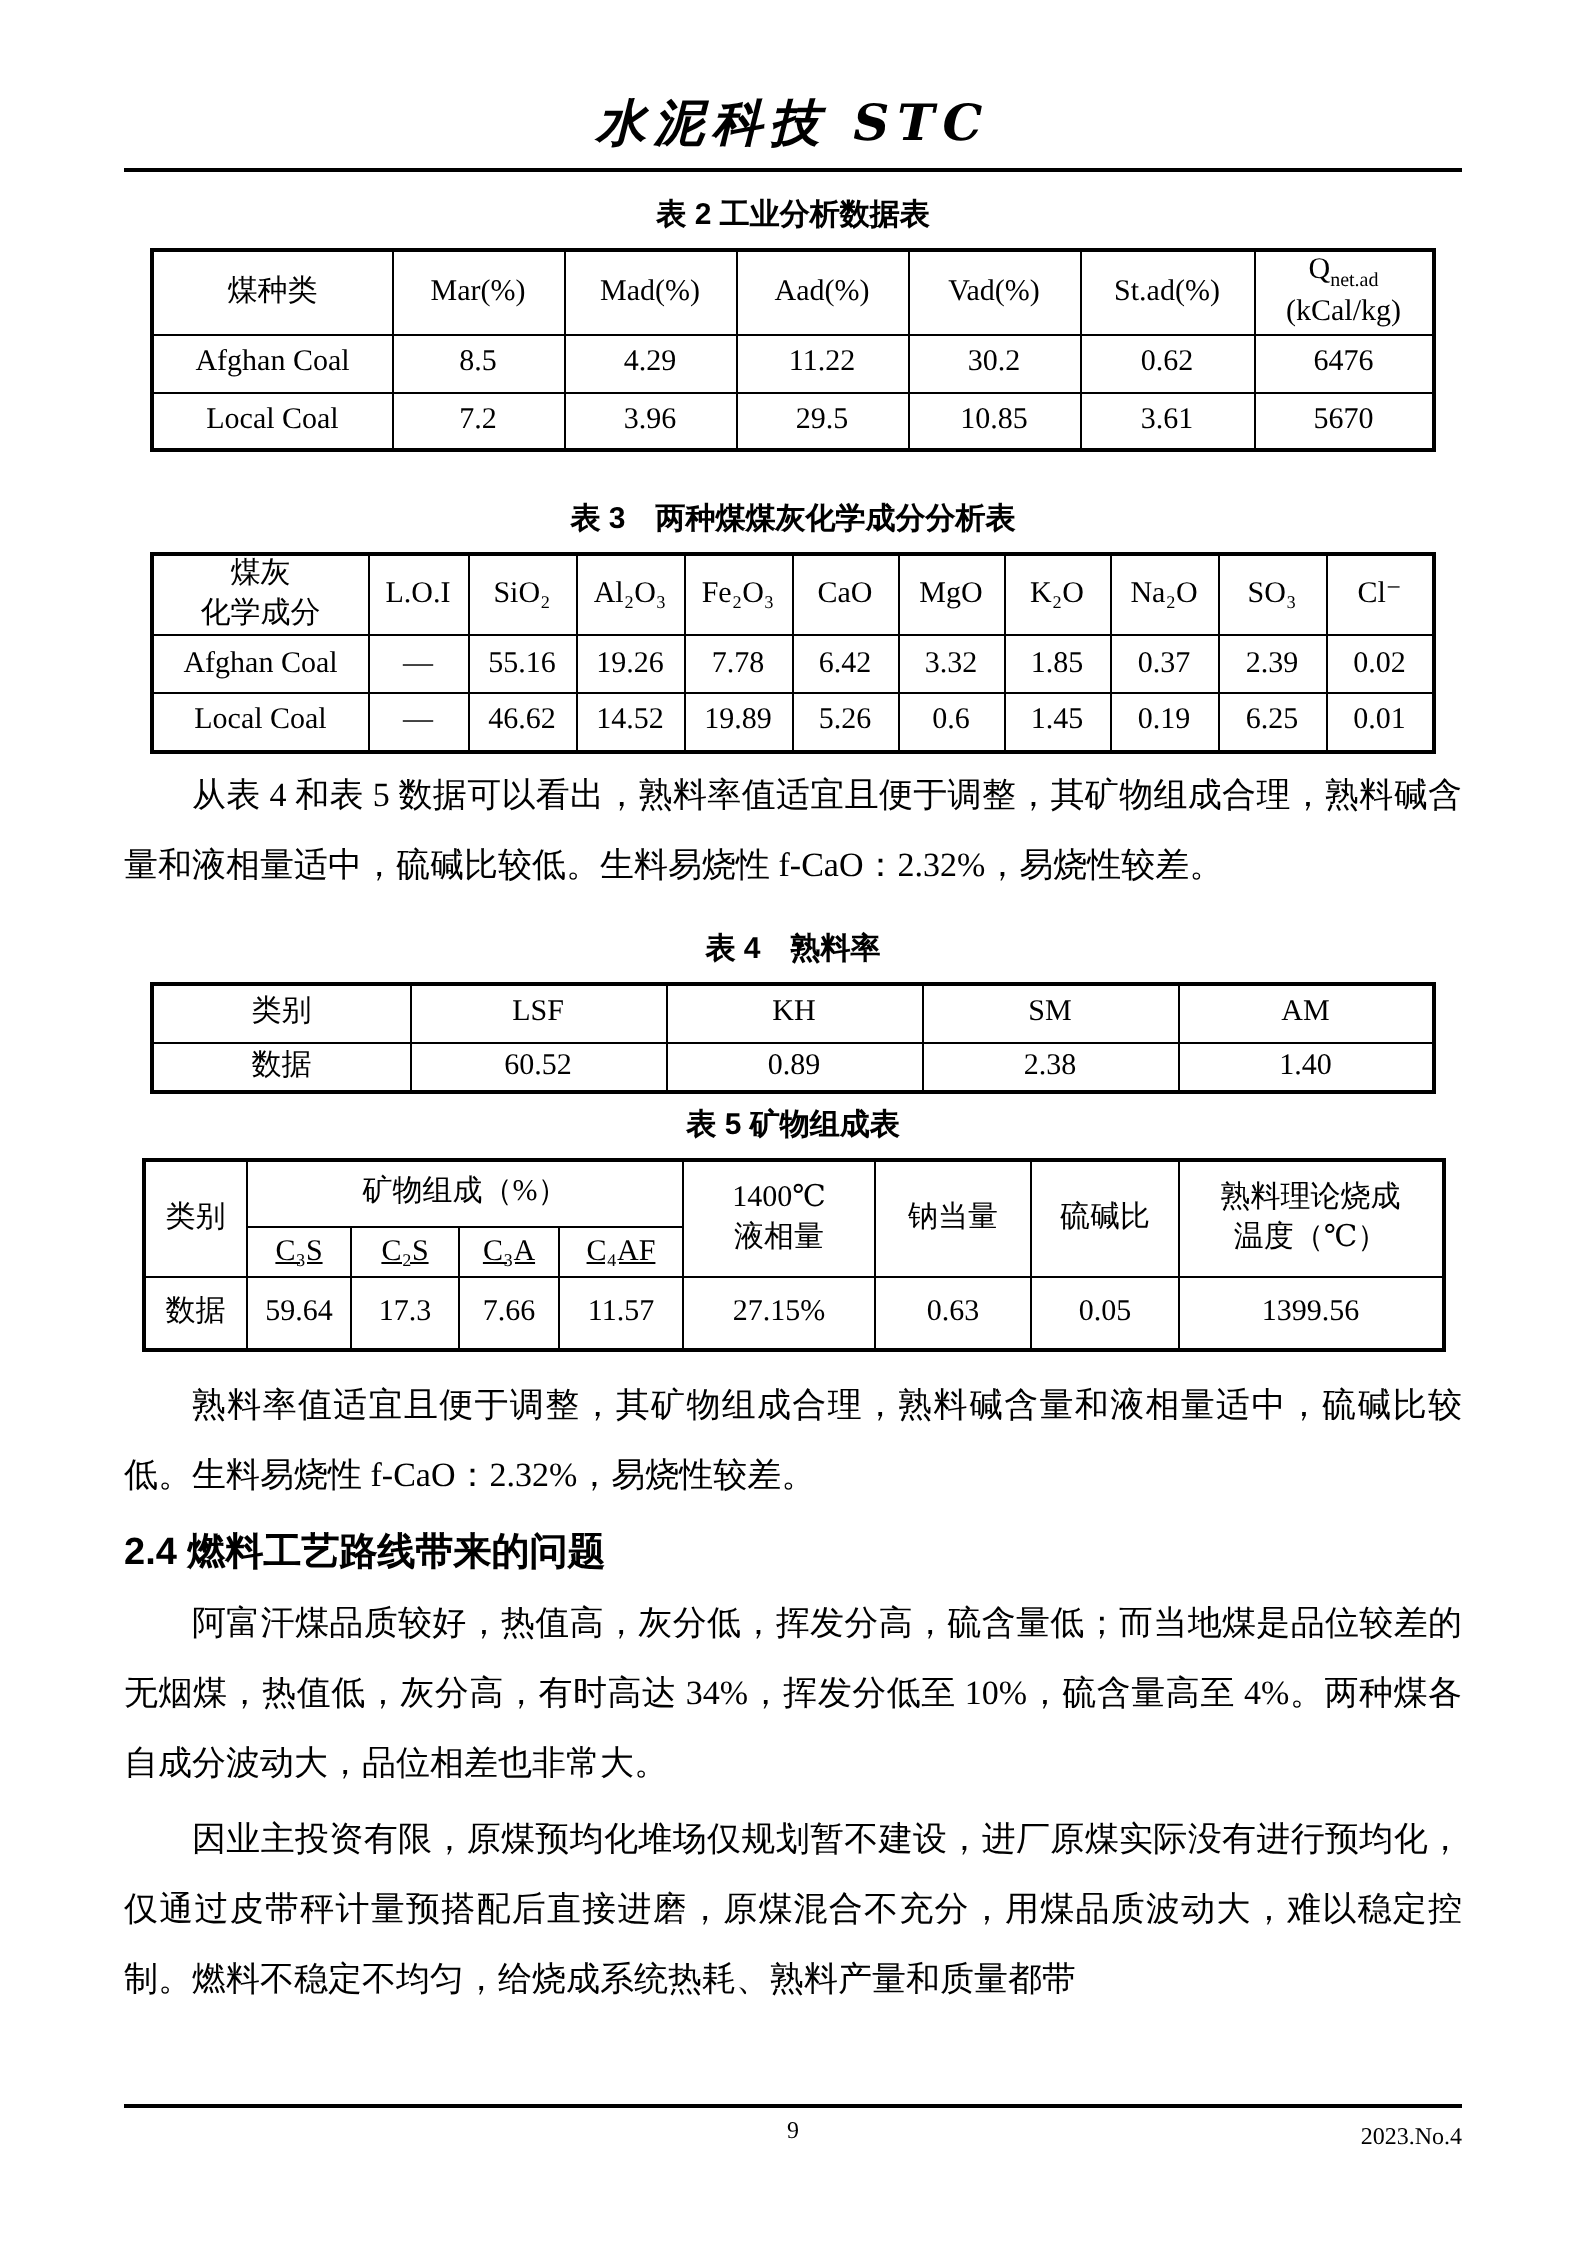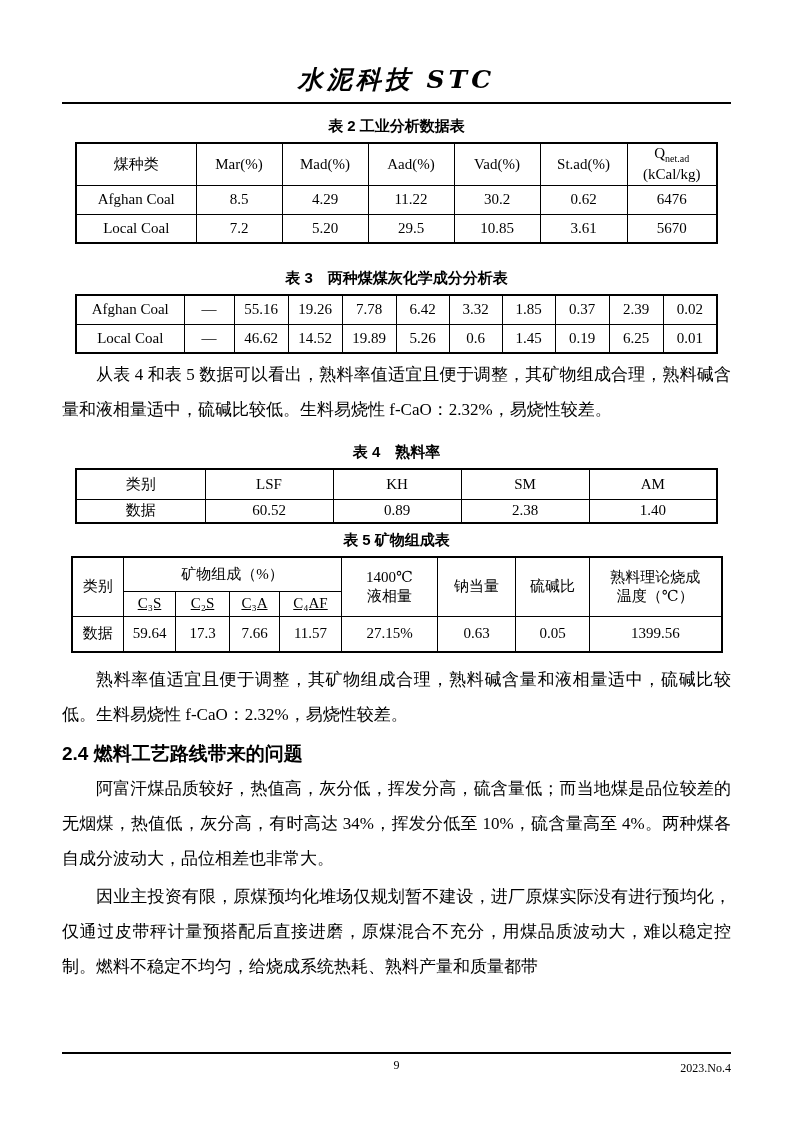--- a/index.html
+++ b/index.html
@@ -5,21 +5,21 @@
   * { margin: 0; padding: 0; box-sizing: border-box; }
   html, body { background: #ffffff; }
   .page {
     position: relative;
     width: 793px;
     height: 1122px;
     margin: 0 auto;
     background: #ffffff;
     color: #000000;
     font-family: "Liberation Serif", "DejaVu Serif", serif;
-    padding: 64px 62px 0 62px;
+    padding: 46px 62px 0 62px;
     overflow: hidden;
   }
   
   .journal-header {
     border-bottom: 2px solid #000;
     padding-bottom: 7px;
   }
   .journal-title {
     text-align: center;
     font-family: "DejaVu Serif", "Liberation Serif", serif;
@@ -144,21 +144,21 @@
         <td>8.5</td>
         <td>4.29</td>
         <td>11.22</td>
         <td>30.2</td>
         <td>0.62</td>
         <td>6476</td>
       </tr>
       <tr class="drow">
         <td>Local Coal</td>
         <td>7.2</td>
-        <td>5.20</td>
+        <td>3.96</td>
         <td>29.5</td>
         <td>10.85</td>
         <td>3.61</td>
         <td>5670</td>
       </tr>
     </tbody>
   </table>
 
   <div class="caption cap-t3">表 3　两种煤煤灰化学成分分析表</div>
   <table class="tbl t3">
@@ -169,20 +169,36 @@
         <col style="width:54px">
       <col style="width:54px">
         <col style="width:53px">
         <col style="width:53px">
         <col style="width:53px">
       <col style="width:54px">
         <col style="width:54px">
         <col style="width:54px">
     </colgroup>
     <tbody>
+      <tr class="hrow">
+        <th>
+          <div>煤灰</div>
+          <div>化学成分</div>
+        </th>
+        <th>L.O.I</th>
+        <th>SiO₂</th>
+        <th>Al₂O₃</th>
+        <th>Fe₂O₃</th>
+        <th>CaO</th>
+        <th>MgO</th>
+        <th>K₂O</th>
+        <th>Na₂O</th>
+        <th>SO₃</th>
+        <th>Cl⁻</th>
+      </tr>
       <tr class="drow">
         <td>Afghan Coal</td>
         <td>—</td>
         <td>55.16</td>
         <td>19.26</td>
         <td>7.78</td>
         <td>6.42</td>
         <td>3.32</td>
         <td>1.85</td>
         <td>0.37</td>

